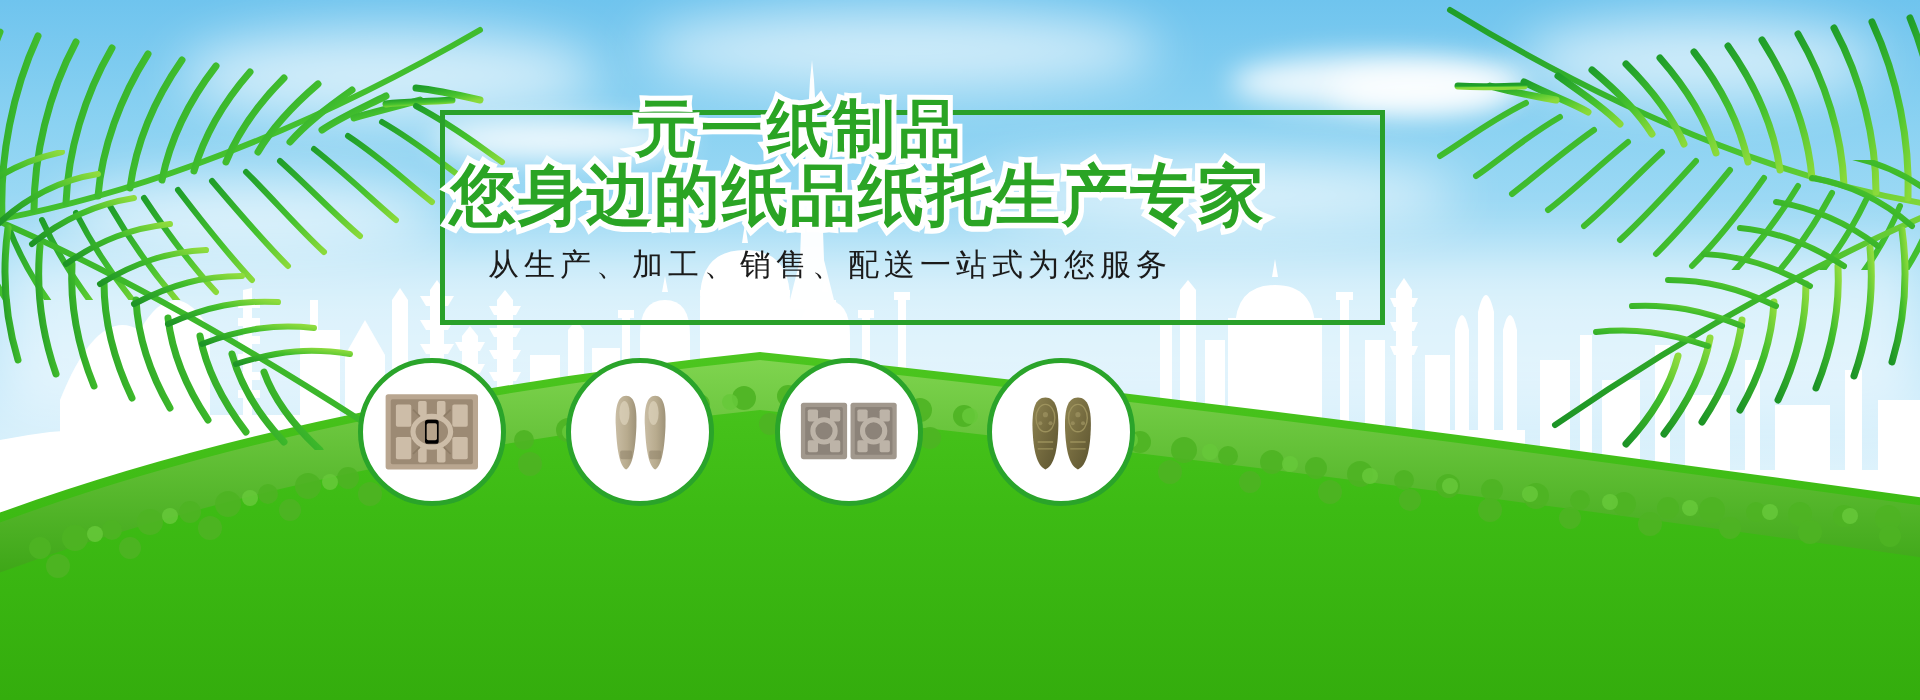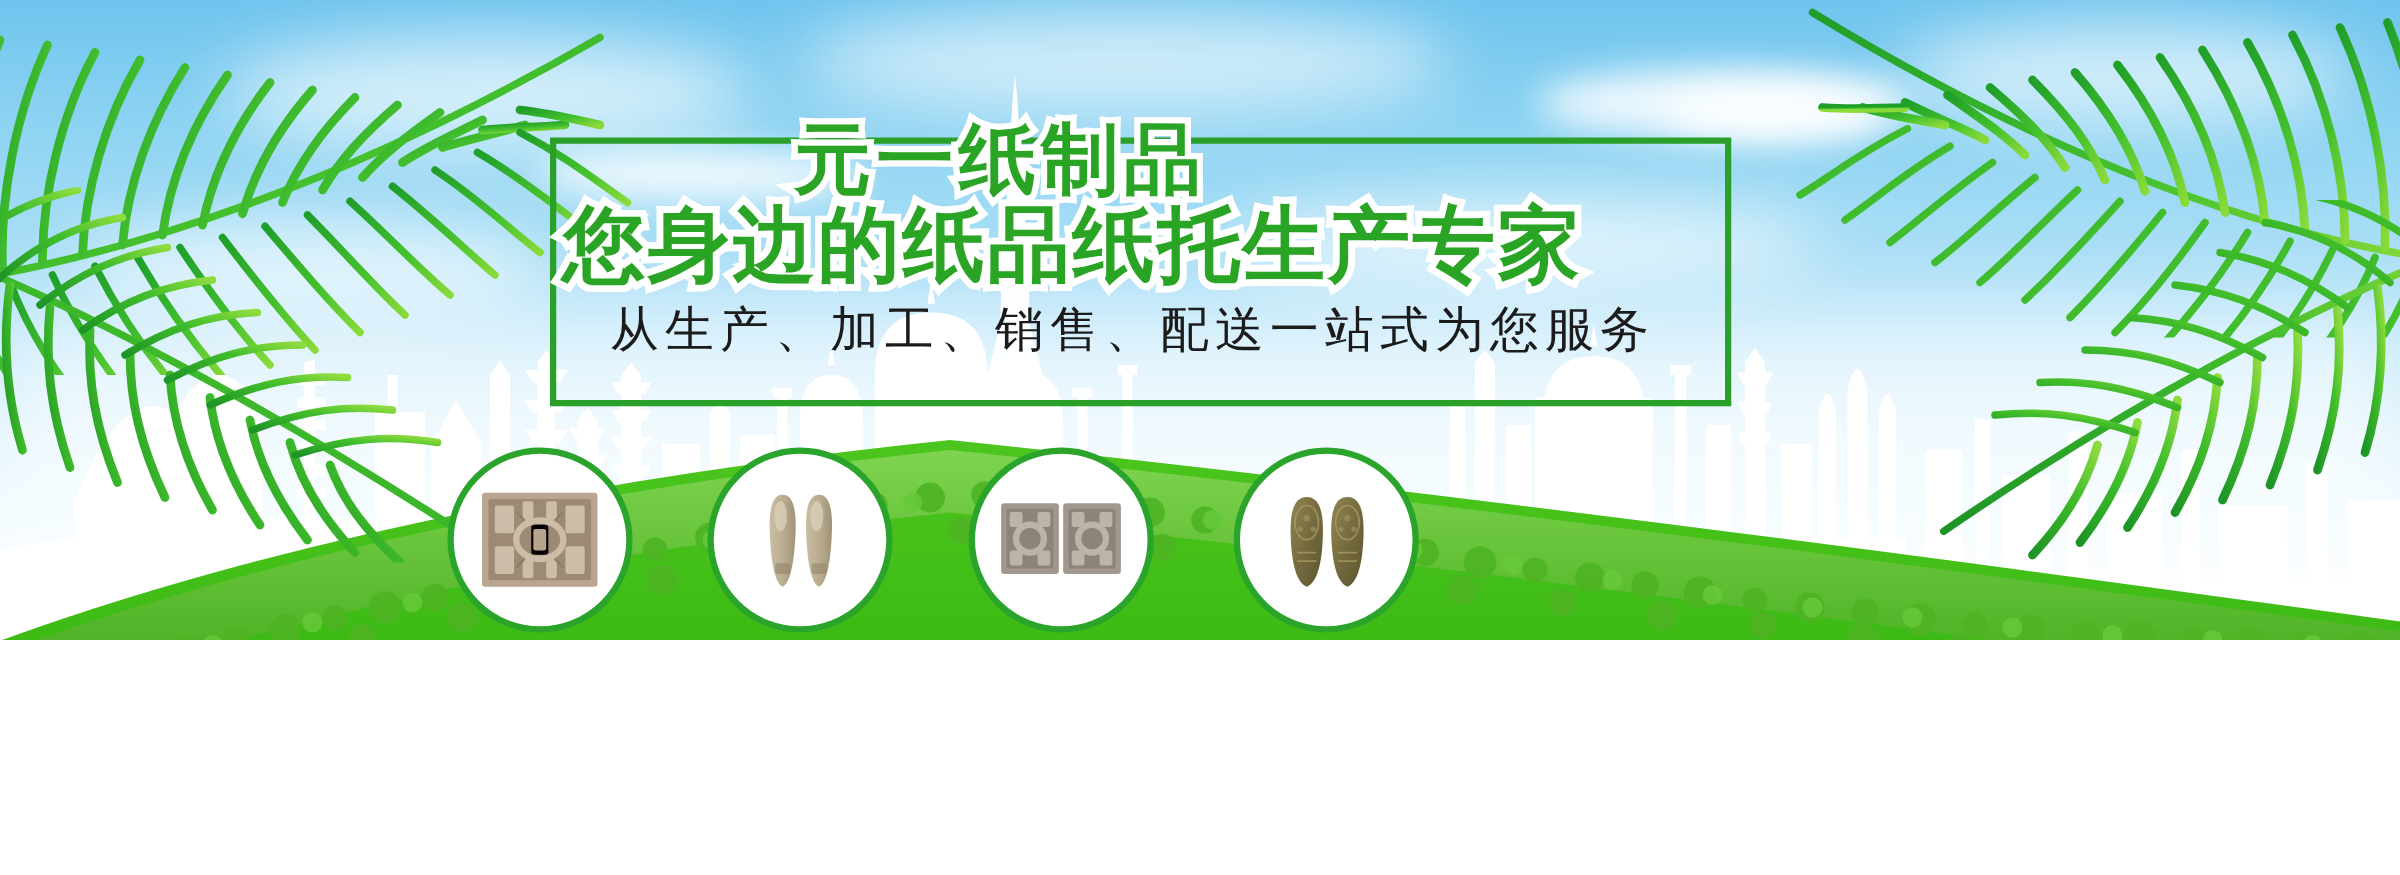--- a/index.html
+++ b/index.html
@@ -1,20 +1,20 @@
 <!DOCTYPE html>
 <html><head>
 <meta charset="utf-8">
 <style>
   html,body{margin:0;padding:0;background:#fff;}
   body{font-family:"Liberation Sans","DejaVu Sans",sans-serif;}
 
   .banner{
     position:relative;
-    width:1920px;height:512px;
+    width:1920px;height:700px;
     overflow:hidden;
     
     background:linear-gradient(to bottom,#6fc4ee 0%,#8bd2f2 18%,#a8def6 38%,#c3e8fa 55%,#dff3fc 68%,#eefaff 78%,#ffffff 92%);
   }
 
   
   .cloud{position:absolute;background:rgba(255,255,255,.85);border-radius:50%;filter:blur(14px);}
   .cloud.soft{filter:blur(26px);background:rgba(255,255,255,.65);}
   .haze{position:absolute;left:0;right:0;background:rgba(255,255,255,.55);filter:blur(30px);}
 
@@ -57,21 +57,21 @@
     font-size:66px;line-height:84px;
     font-weight:bold;
     color:#2aa424;
     letter-spacing:2px;
     white-space:nowrap;
     -webkit-text-stroke:11px #ffffff;
     paint-order:stroke fill;
   }
   .subtitle{
     position:absolute;left:48px;top:148px;
-    font-size:39px;line-height:44px;
+    font-size:31px;line-height:44px;
     color:#1b1b1b;
     letter-spacing:5px;
     white-space:nowrap;
   }
 
   
   .circle{
     position:absolute;
     border-radius:50%;
     background:#ffffff;

